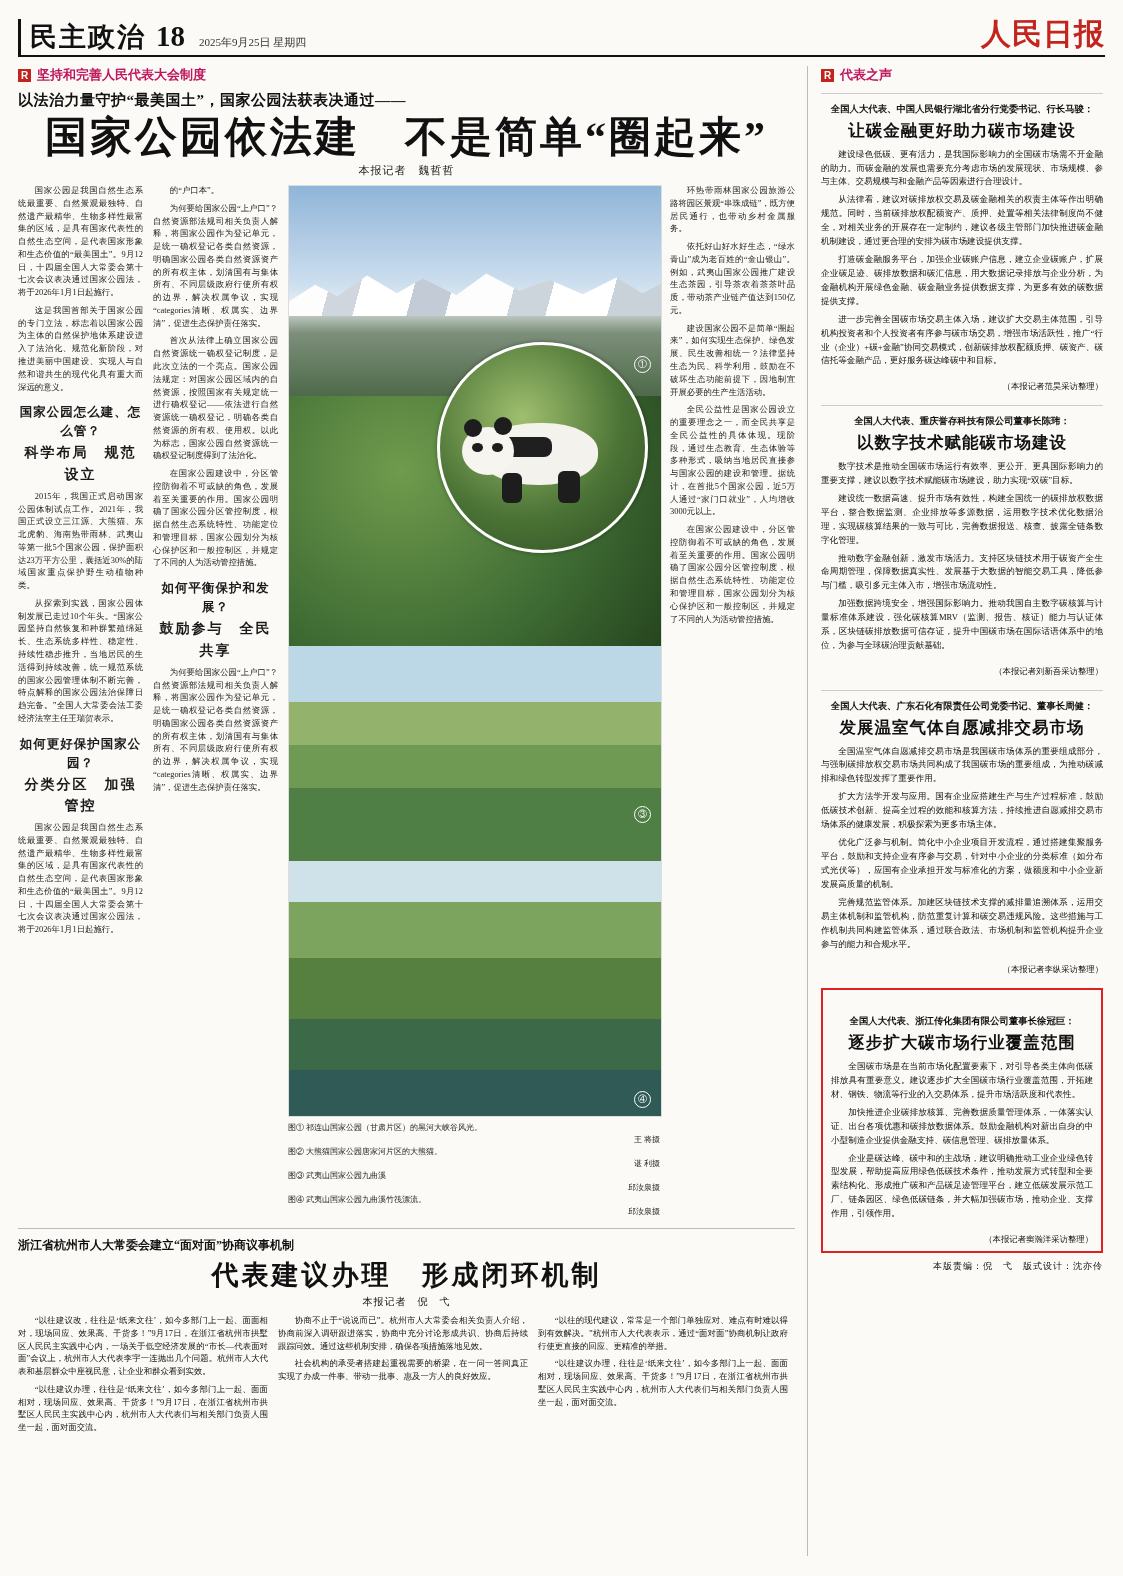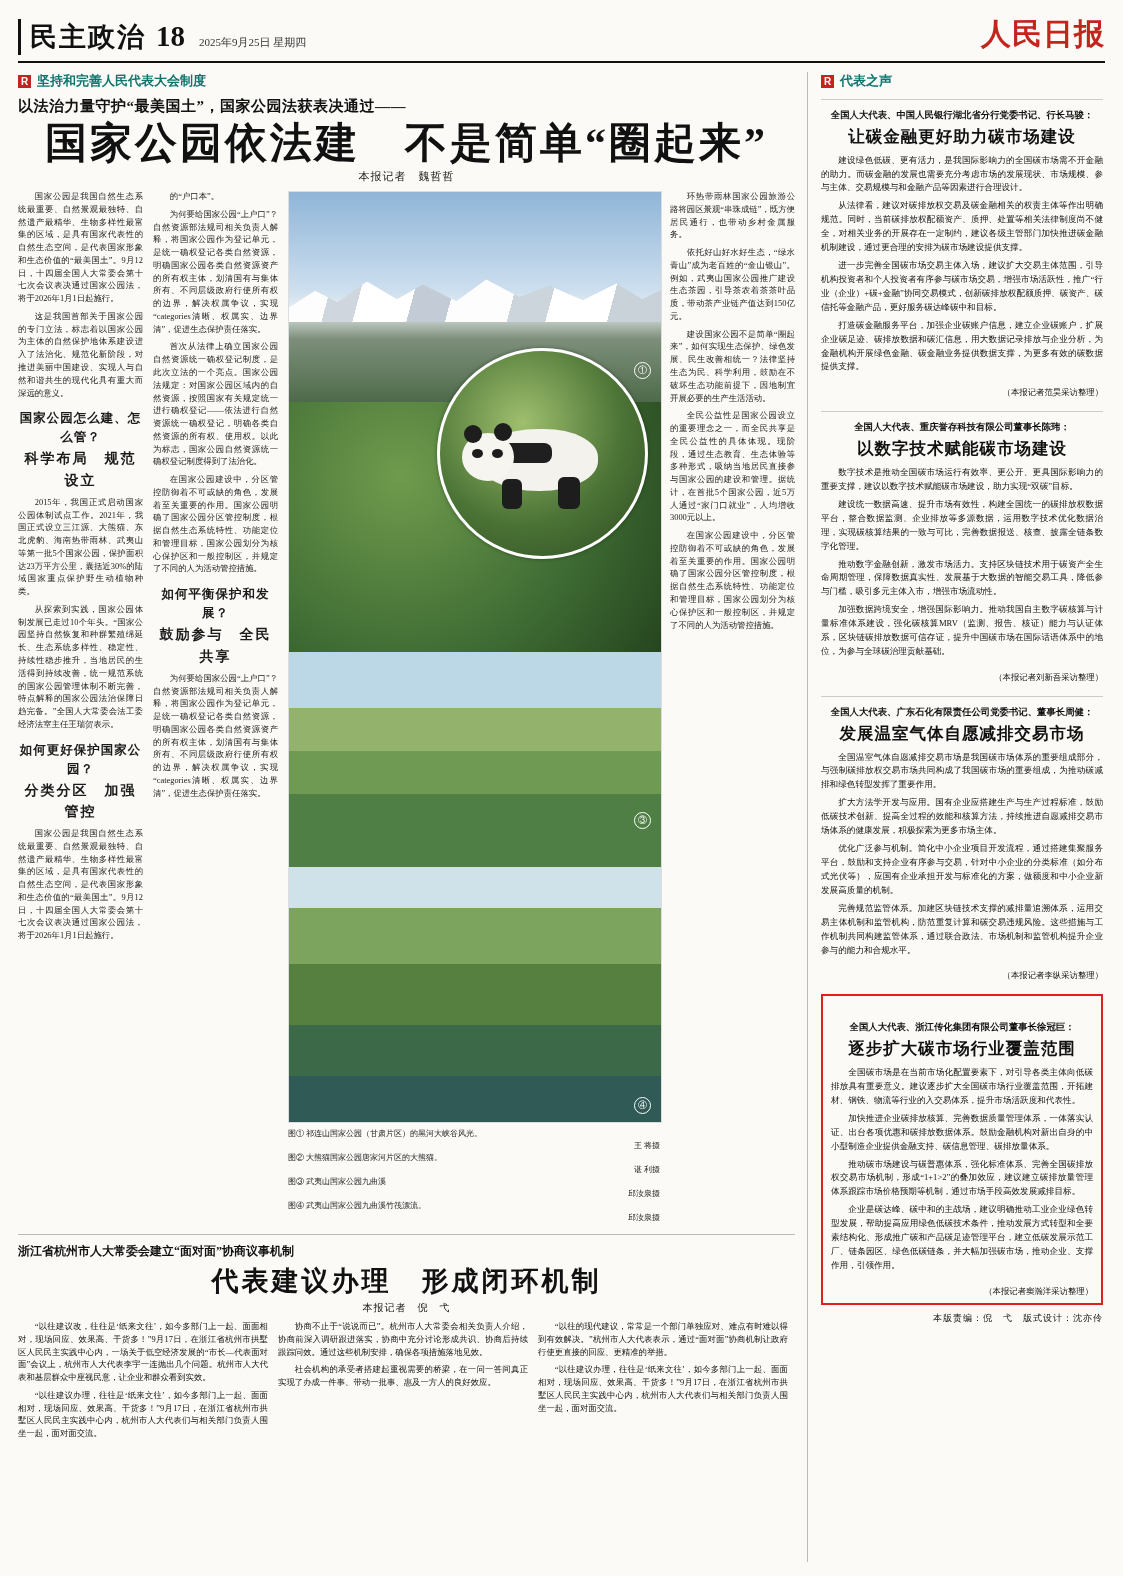--- a/index.html
+++ b/index.html
@@ -6,35 +6,35 @@
   body{
     width:1123px;height:1576px;
     background:#fbfaf7;
     font-family:"Liberation Serif","DejaVu Serif",serif;
     color:#111;
     overflow:hidden;
   }
   .page{position:relative;width:1123px;height:1576px;box-sizing:border-box;padding:14px 18px 8px 18px;}
 
   
-  .masthead{display:flex;align-items:flex-end;border-bottom:2px solid #111;padding-bottom:6px;}
+  .masthead{display:flex;align-items:flex-end;border-bottom:2px solid #111;}
   .mast-left{display:flex;align-items:baseline;gap:10px;}
   .mast-section{font-size:27px;font-weight:bold;letter-spacing:2px;border-left:3px solid #111;padding-left:9px;}
   .mast-page{font-size:29px;font-weight:bold;}
   .mast-date{font-size:11px;color:#333;margin-left:4px;padding-bottom:3px;}
   .mast-right{margin-left:auto;font-size:30px;font-weight:bold;letter-spacing:1px;color:#c2241e;font-family:"Liberation Serif",serif;}
 
   
   .content{display:flex;margin-top:9px;height:1490px;}
   .left-col{width:790px;padding-right:12px;box-sizing:border-box;border-right:1px solid #bbb;}
   .right-col{width:295px;padding-left:13px;box-sizing:border-box;}
 
   .kicker{display:flex;align-items:center;gap:6px;margin-bottom:6px;}
   .kicker .rbox{display:inline-block;width:13px;height:13px;background:#c2241e;color:#fff;font-size:10px;line-height:13px;text-align:center;font-weight:bold;font-family:"Liberation Sans",sans-serif;}
-  .kicker .ktext{font-size:13px;font-weight:bold;color:#0f766e;}
+  .kicker .ktext{font-size:13px;font-weight:bold;color:#be185d;}
 
   .shoulder{font-size:15px;font-weight:bold;margin:7px 0 2px 0;letter-spacing:.5px;}
   .headline{font-size:42px;font-weight:bold;letter-spacing:3px;text-align:center;margin:4px 0 2px 0;line-height:1.12;}
   .byline{font-size:11px;text-align:center;color:#222;margin-bottom:7px;letter-spacing:1px;}
 
   
   .art-grid{display:flex;gap:10px;}
   .acol{width:187px;font-size:8.4px;line-height:1.52;text-align:justify;color:#1b1b1b;}
   .acol p{margin:0 0 5px 0;text-indent:2em;}
   .subhead{font-size:12.5px;font-weight:bold;text-align:center;margin:9px 0 1px 0;letter-spacing:1px;}
@@ -226,22 +226,22 @@
 
 
       <div class="r-sep"></div>
 
       <div class="r-item">
         <div class="r-person">全国人大代表、中国人民银行湖北省分行党委书记、行长马骏：</div>
         <div class="r-head">让碳金融更好助力碳市场建设</div>
         <div class="r-body">
           <p>建设绿色低碳、更有活力，是我国际影响力的全国碳市场需不开金融的助力。而碳金融的发展也需要充分考虑市场的发展现状、市场规模、参与主体、交易规模与和金融产品等因素进行合理设计。</p>
           <p>从法律看，建议对碳排放权交易及碳金融相关的权责主体等作出明确规范。同时，当前碳排放权配额资产、质押、处置等相关法律制度尚不健全，对相关业务的开展存在一定制约，建议各级主管部门加快推进碳金融机制建设，通过更合理的安排为碳市场建设提供支撑。</p>
+          <p>打造碳金融服务平台，加强企业碳账户信息，建立企业碳账户，扩展企业碳足迹、碳排放数据和碳汇信息，用大数据记录排放与企业分析，为金融机构开展绿色金融、碳金融业务提供数据支撑，为更多有效的碳数据提供支撑。</p>
           <p>进一步完善全国碳市场交易主体入场，建议扩大交易主体范围，引导机构投资者和个人投资者有序参与碳市场交易，增强市场活跃性，推广“行业（企业）+碳+金融”协同交易模式，创新碳排放权配额质押、碳资产、碳信托等金融产品，更好服务碳达峰碳中和目标。</p>
-          <p>打造碳金融服务平台，加强企业碳账户信息，建立企业碳账户，扩展企业碳足迹、碳排放数据和碳汇信息，用大数据记录排放与企业分析，为金融机构开展绿色金融、碳金融业务提供数据支撑，为更多有效的碳数据提供支撑。</p>
         </div>
         <div class="r-credit">（本报记者范昊采访整理）</div>
       </div>
 
       <div class="r-sep"></div>
 
       <div class="r-item">
         <div class="r-person">全国人大代表、重庆誉存科技有限公司董事长陈玮：</div>
         <div class="r-head">以数字技术赋能碳市场建设</div>
         <div class="r-body">
@@ -266,21 +266,20 @@
         </div>
         <div class="r-credit">（本报记者李纵采访整理）</div>
       </div>
 
       <div class="r-box">
         <div class="r-person" style="margin-top:16px">全国人大代表、浙江传化集团有限公司董事长徐冠巨：</div>
         <div class="r-head">逐步扩大碳市场行业覆盖范围</div>
         <div class="r-body">
           <p>全国碳市场是在当前市场化配置要素下，对引导各类主体向低碳排放具有重要意义。建议逐步扩大全国碳市场行业覆盖范围，开拓建材、钢铁、物流等行业的入交易体系，提升市场活跃度和代表性。</p>
           <p>加快推进企业碳排放核算、完善数据质量管理体系，一体落实认证、出台各项优惠和碳排放数据体系。鼓励金融机构对新出自身的中小型制造企业提供金融支持、碳信息管理、碳排放量体系。</p>
-          <p>推动碳市场建设与碳普惠体系，强化标准体系、完善全国碳排放权交易市场机制，形成“1+1&gt;2”的叠加效应，建议建立碳排放量管理体系跟踪市场价格预期等机制，通过市场手段高效发展减排目标。</p>
           <p>企业是碳达峰、碳中和的主战场，建议明确推动工业企业绿色转型发展，帮助提高应用绿色低碳技术条件，推动发展方式转型和全要素结构化、形成推广碳和产品碳足迹管理平台，建立低碳发展示范工厂、链条园区、绿色低碳链条，并大幅加强碳市场，推动企业、支撑作用，引领作用。</p>
         </div>
         <div class="r-credit">（本报记者窦瀚洋采访整理）</div>
       </div>
 
       <div class="footer">本版责编：倪　弋　版式设计：沈亦伶</div>
     </div>
   </div>
 </div>
 

